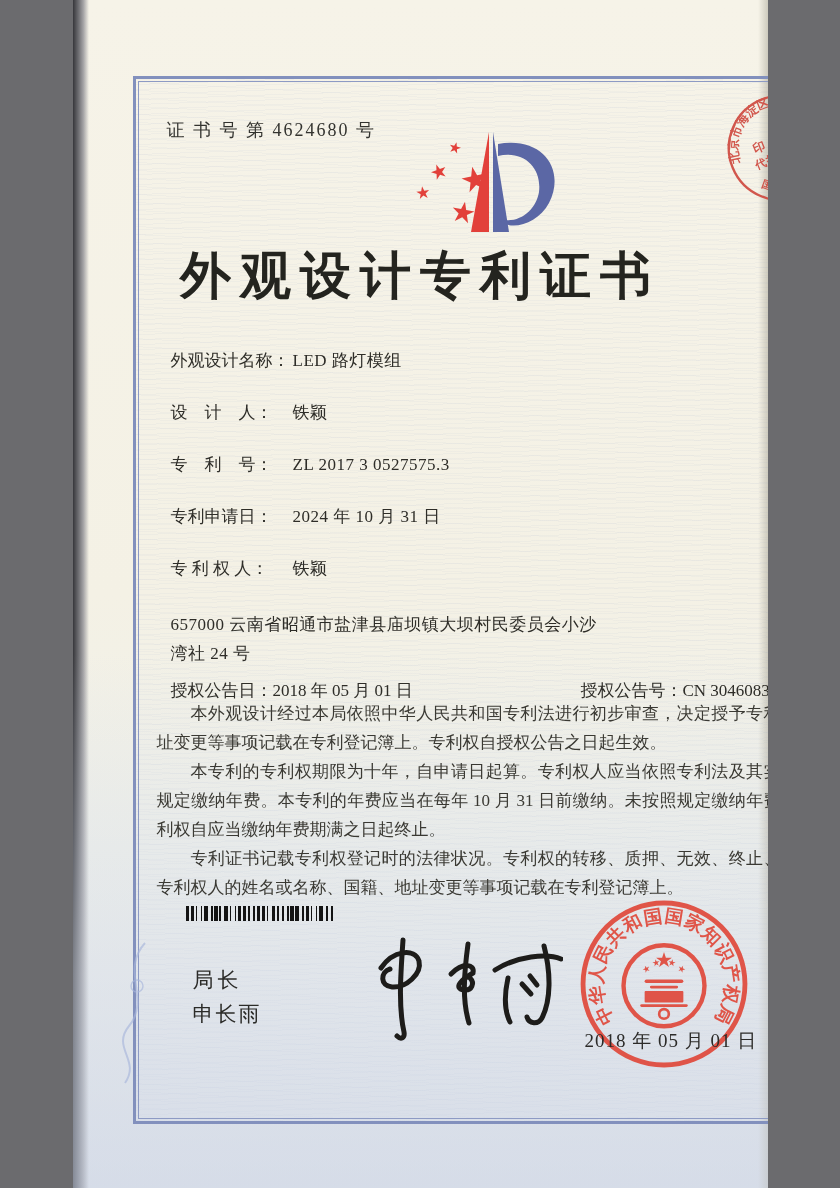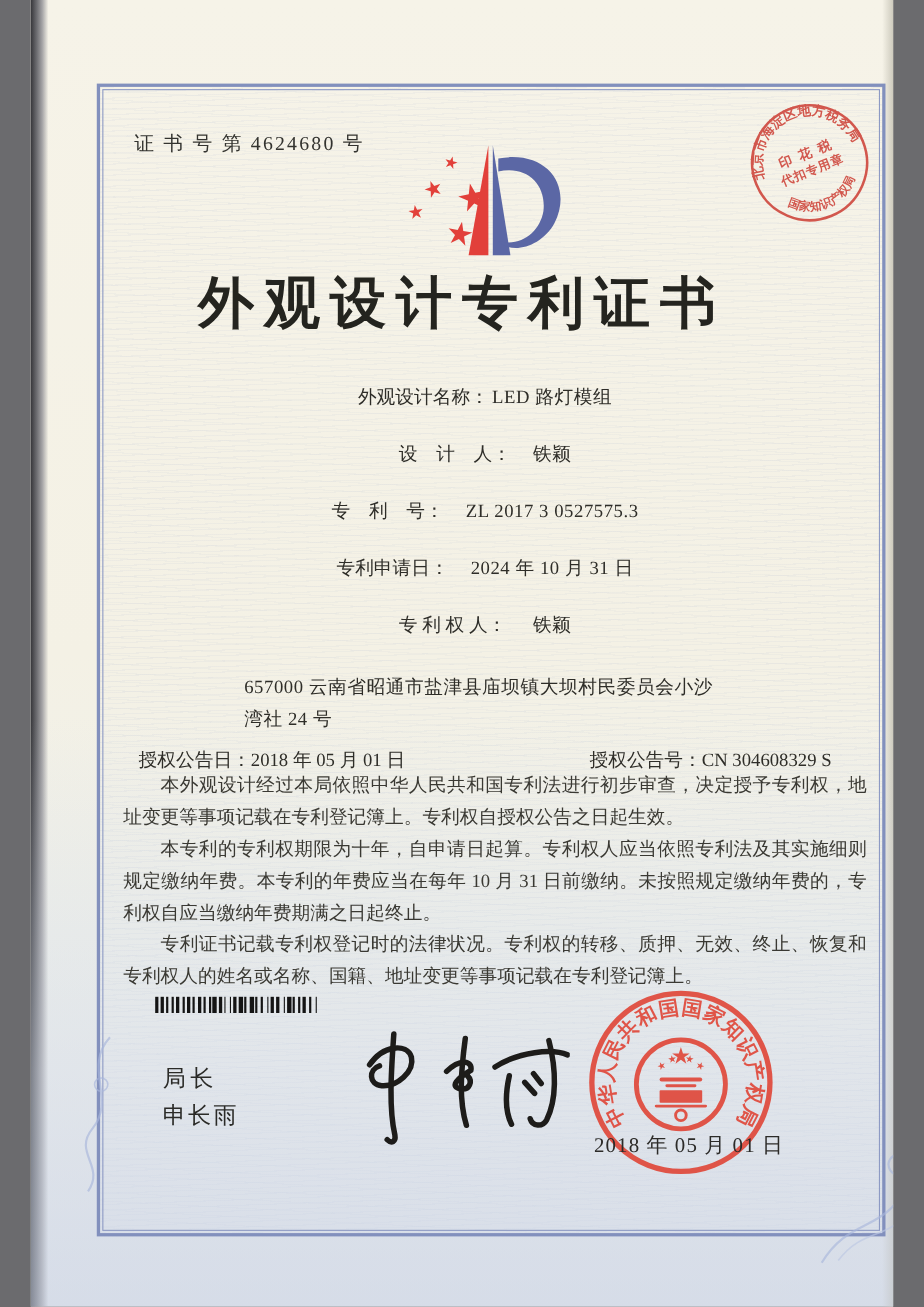--- a/index.html
+++ b/index.html
@@ -1,37 +1,37 @@
 <!DOCTYPE html>
 <html><head>
 <meta charset="utf-8">
 <title>外观设计专利证书</title>
 <style>
   html,body{margin:0;padding:0;background:#6b6b6e;}
-  .page{position:relative;width:784px;height:1188px;margin:0 auto;overflow:hidden;
+  .page{position:relative;width:695px;height:1188px;margin:0 auto;overflow:hidden;
         background:linear-gradient(180deg,#f6f3e8 0%,#f4f1e5 50%,#eff0ea 72%,#e9ebee 100%);
         font-family:"Liberation Serif", serif;color:#2c2c2c;}
   .abs{position:absolute;}
   .edge-left{left:0;top:0;width:16px;height:100%;
         background:linear-gradient(90deg,#37373b 0%,#6f6f73 35%,#a5a4a6 65%,rgba(200,200,200,0) 100%);}
   .edge-right{right:0;top:0;width:10px;height:100%;
         background:linear-gradient(270deg,#cdcabd 0%,rgba(205,202,189,0) 100%);}
   .tint{left:0;top:0;width:100%;height:100%;pointer-events:none;
         background:linear-gradient(180deg,rgba(220,226,238,0) 55%,rgba(210,218,233,.45) 82%,rgba(198,208,227,.55) 100%);}
   .waves{left:63px;top:79px;width:711px;height:1042px;pointer-events:none;opacity:.55;
         background:
           repeating-linear-gradient(178deg, rgba(122,144,196,.10) 0 1px, rgba(0,0,0,0) 1px 5px),
           repeating-linear-gradient(183deg, rgba(122,144,196,.08) 0 1px, rgba(0,0,0,0) 1px 8px);}
   .frame{left:60px;top:76px;width:711px;height:1042px;border:3px solid #8290bd;}
   .frame::after{content:"";position:absolute;inset:2px;border:1px solid #8d9ac4;}
   .cert-no{left:94px;top:118px;font-size:18px;letter-spacing:2px;color:#33332f;}
   .title{left:0;top:242px;width:100%;text-align:center;font-size:51px;font-weight:bold;
          letter-spacing:9px;color:#24241f;}
   .fields{left:98px;top:350px;width:630px;font-size:17px;line-height:22px;color:#2e2d28;}
-  .frow{display:flex;margin-bottom:30px;justify-content:center;}
+  .frow{display:flex;margin-bottom:30px;}
   .flabel{flex:0 0 122px;white-space:nowrap;}
   .fvalue{letter-spacing:.5px;}
   .addr-row{margin-bottom:12px;}
   .addr-val{max-width:438px;line-height:29px;}
   .grant-row{display:flex;justify-content:space-between;margin-bottom:0;}
   .paras{left:84px;top:699px;width:676px;font-size:17px;line-height:29px;color:#3a3933;text-align:justify;}
   .paras p{margin:0;text-indent:2em;}
   .barcode{left:113px;top:906px;width:212px;height:15px;overflow:hidden;white-space:nowrap;font-size:0;}
   .signer-title{left:120px;top:966px;font-size:21px;letter-spacing:4px;color:#2b2b28;
         font-family:"Liberation Sans", sans-serif;}

